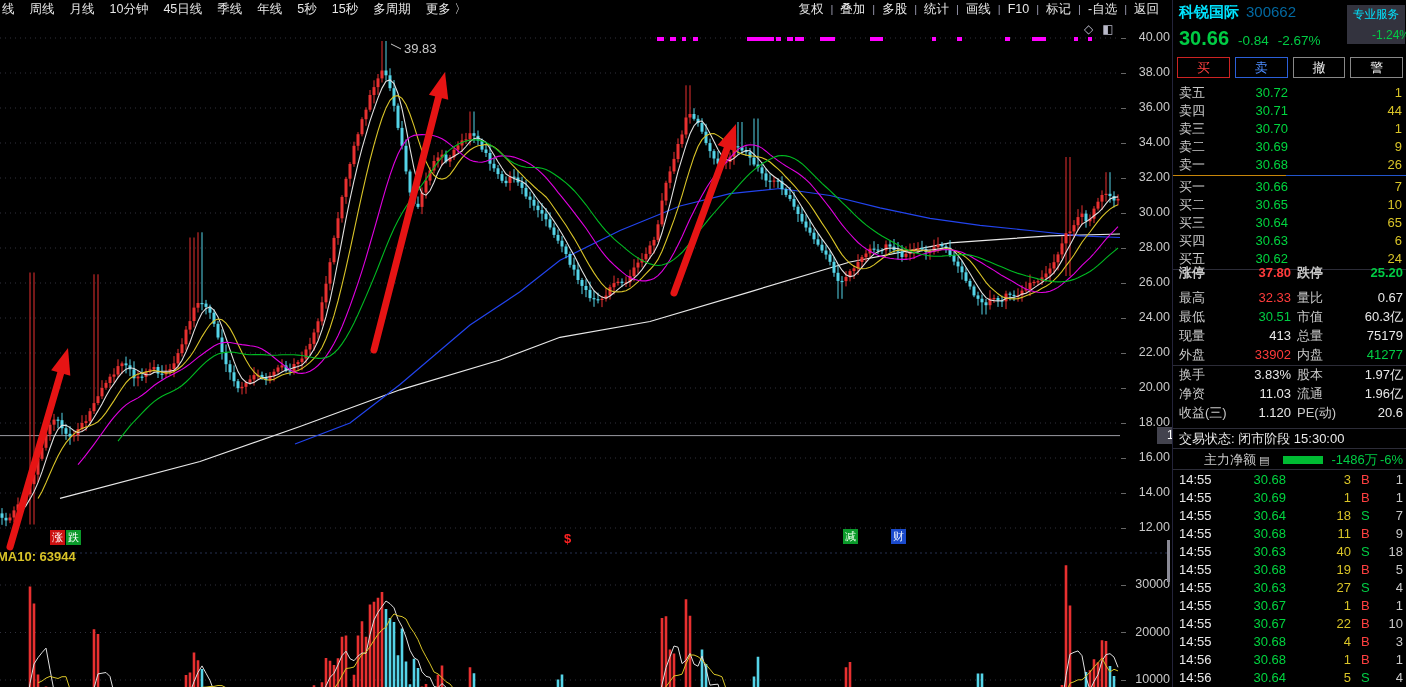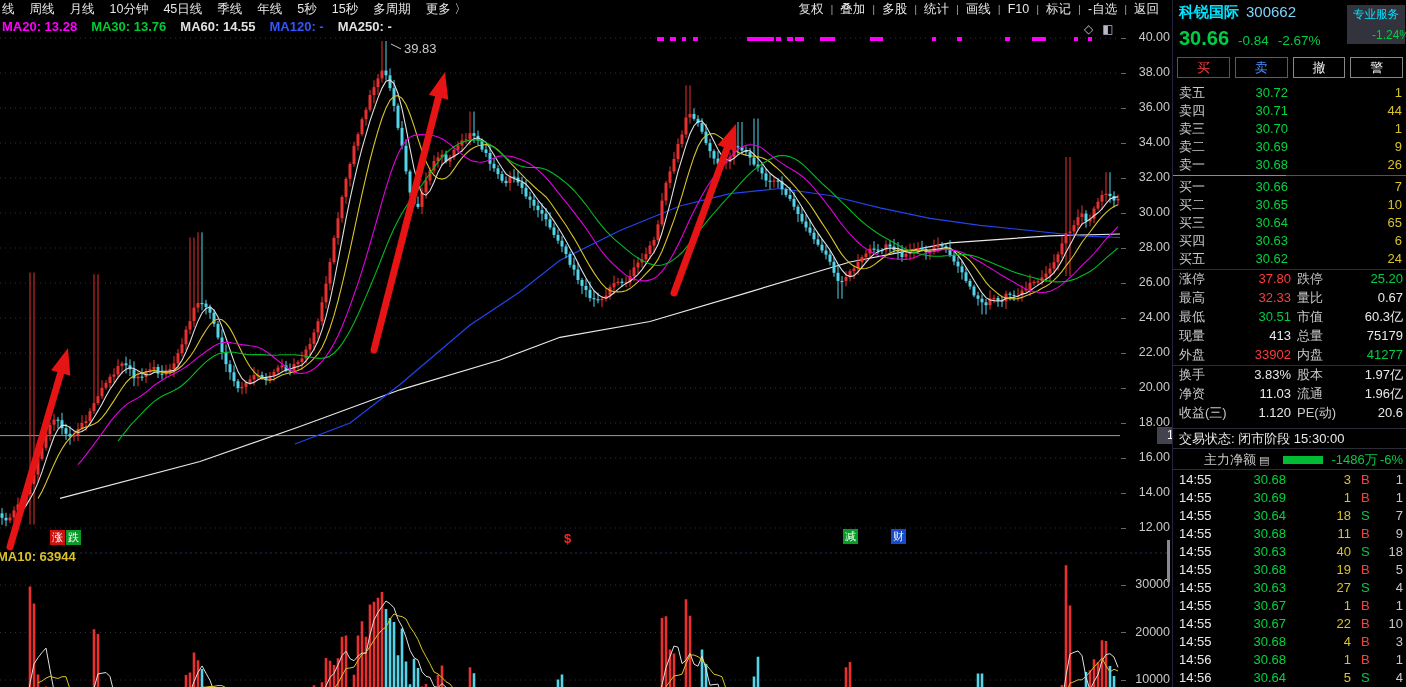--- a/index.html
+++ b/index.html
@@ -30,21 +30,21 @@
              text-align:center; color:#fff; z-index:26; cursor:pointer; }
   #vol-ma-label { position:absolute; left:-3px; top:549px; color:#d9c428; font-size:13px;
                   font-weight:bold; z-index:26; }
   #scroll-thumb { position:absolute; left:1167px; top:540px; width:3px; height:42px; background:#8a8a96; z-index:27; }
 
   
   #panel { position:absolute; left:1172px; top:0; width:234px; height:687px; background:#000;
            border-left:1px solid #23233a; z-index:40; font-size:13px; }
   #p-name-row { position:absolute; left:6px; top:3px; display:flex; gap:7px; align-items:baseline; }
   #stk-name { color:#00e5ff; font-size:15px; font-weight:bold; }
-  #stk-code { color:#7dd3fc; font-size:15px; }
+  #stk-code { color:#0369a1; font-size:15px; }
   #svc-badge { position:absolute; right:1px; top:5px; width:58px; background:#33333e; text-align:center;
                padding:2px 1px; cursor:pointer; }
   #svc-badge .t { color:#00e5ff; font-size:11.5px; }
   #svc-badge .c { color:#00cc44; font-size:12px; margin-top:6px;padding-left:24px; }
   #p-price-row { position:absolute; left:6px; top:27px; display:flex; gap:9px; align-items:baseline; }
   #last-price { color:#00cc44; font-size:20px; font-weight:bold; }
   .pchg { color:#00cc44; font-size:13.5px; }
   #p-btns { position:absolute; left:4px; top:57px; width:226px; display:flex; gap:5px; }
   .tbtn { flex:1; height:21px; text-align:center; line-height:19px; font-size:13px;
           border:1px solid #888; color:#eee; cursor:pointer; background:#000; }
@@ -115,27 +115,20 @@
         <span class="sep">|</span>
         <span class="itm">F10</span>
         <span class="sep">|</span>
         <span class="itm">标记</span>
         <span class="sep">|</span>
         <span class="itm">-自选</span>
         <span class="sep">|</span>
         <span class="itm">返回</span>
       </div>
   </div>
-  <div id="ma-row">
-      <span style="color: rgb(255, 0, 255);">MA20: 13.28</span>
-      <span style="color: rgb(0, 204, 51);">MA30: 13.76</span>
-      <span style="color: rgb(224, 224, 224);">MA60: 14.55</span>
-      <span style="color: rgb(51, 85, 255);">MA120: -</span>
-      <span style="color: rgb(224, 224, 224);">MA250: -</span>
-    </div>
   <div id="chart-icons" style="left:1084px;">
     <span>◇</span>
     <span>◧</span>
   </div>
   <svg id="chart" width="1172" height="687" style="position:absolute;left:0;top:0;z-index:10;">
       <defs>
         <clipPath id="cpMain">
           <rect x="0" y="35" width="1120" height="511"></rect>
         </clipPath>
         <clipPath id="cpVol">
@@ -599,21 +592,21 @@
           <div class="qty">6</div>
         </div>
         <div class="obrow" style="top: 250px;">
           <div class="lab">买五</div>
           <div class="prc">30.62</div>
           <div class="qty">24</div>
         </div>
       </div>
     <div id="p-stats">
         <div class="hline" style="top: 269px;"></div>
-        <div class="strow" style="top: 270px;">
+        <div class="strow" style="top: 264px; font-weight: bold;">
           <div class="l1">涨停</div>
           <div class="v1 red">37.80</div>
           <div class="l2">跌停</div>
           <div class="v2 grn">25.20</div>
         </div>
         <div class="strow" style="top: 289px;">
           <div class="l1">最高</div>
           <div class="v1 red">32.33</div>
           <div class="l2">量比</div>
           <div class="v2 wht">0.67</div>

